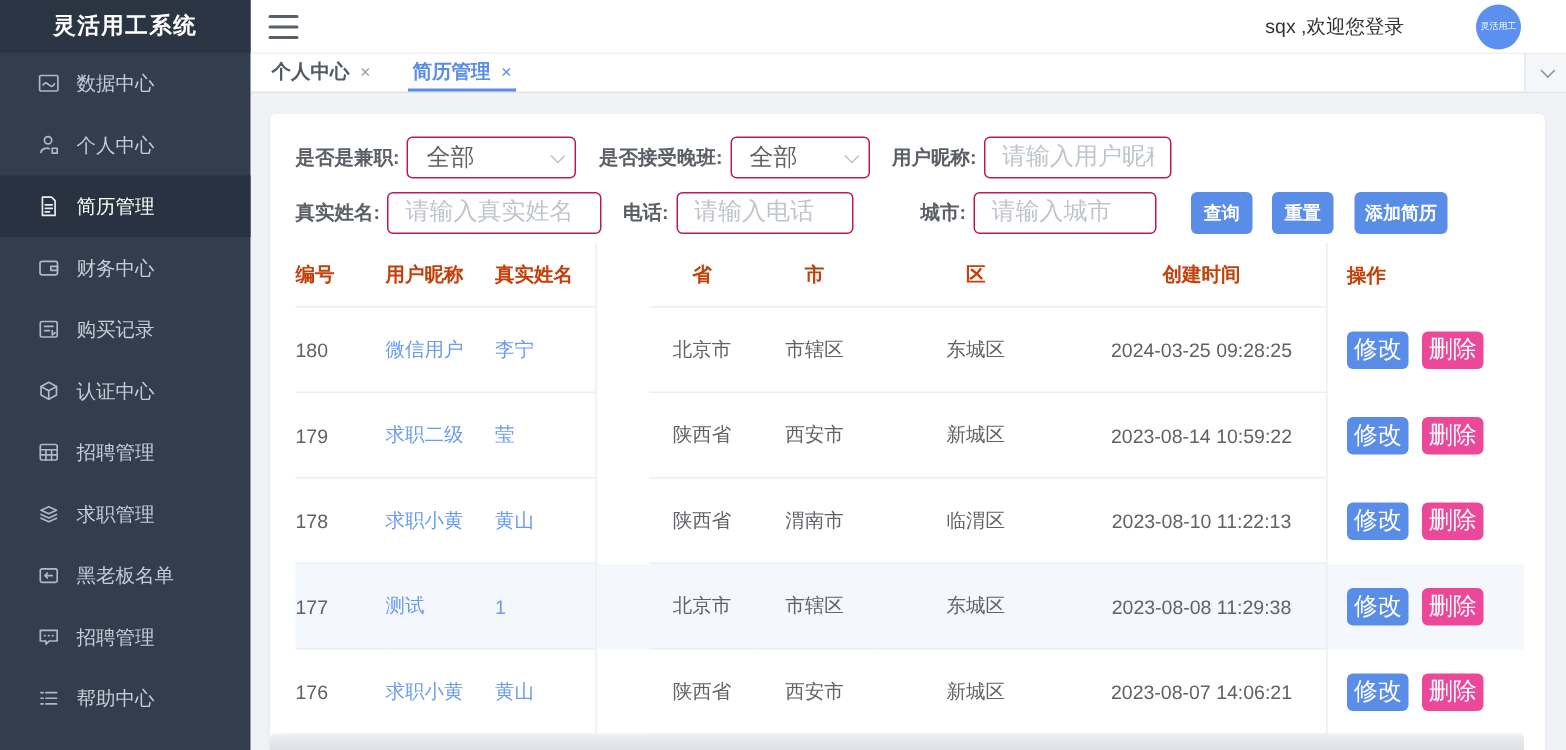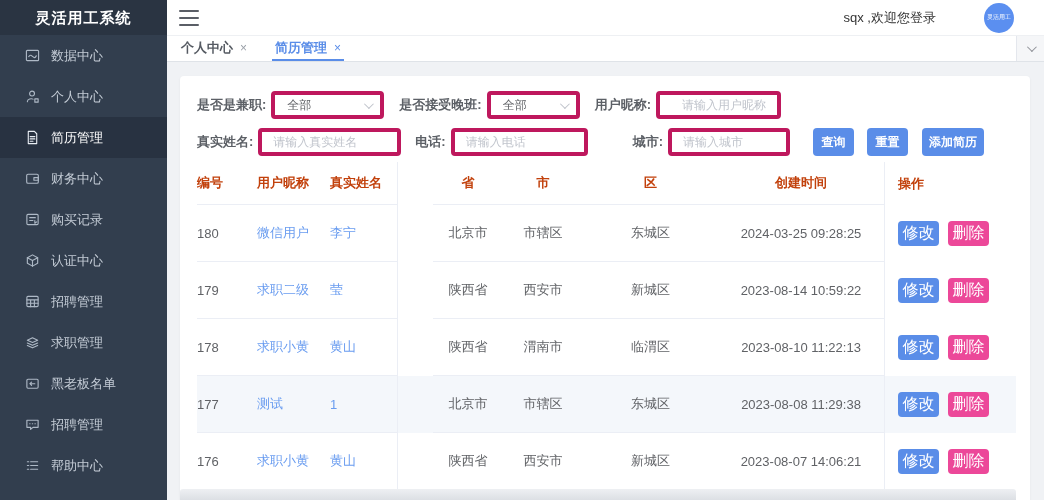--- a/index.html
+++ b/index.html
@@ -36,30 +36,30 @@
 
   
   .content { position:absolute; left:167px; top:62px; right:0; bottom:0; background:#f0f2f5; overflow:hidden; }
   .panel { position:absolute; left:13px; top:14px; width:850px; height:440px; background:#ffffff; border-radius:4px; box-shadow:0 1px 3px rgba(0,0,0,0.05); overflow:hidden; }
 
   
   .filters { padding:15px 12px 0 17px; }
   .f-row { display:flex; align-items:center; }
   .f-row + .f-row { margin-top:9px; }
   .f-label { font-size:13px; font-weight:bold; color:#5c6066; margin-right:5px; white-space:nowrap; }
-  .ctrl { height:28px; border:4px solid #be185d; border-radius:4px; background:#ffffff; font-size:12px; color:#606266; }
+  .ctrl { height:28px; border:1px solid #be185d; border-radius:4px; background:#ffffff; font-size:16px; color:#606266; }
   .select { position:relative; display:flex; align-items:center; padding:0 24px 0 12px; cursor:pointer; }
   .select .chev { position:absolute; right:9px; border-color:#c0c4cc; }
   input.ctrl { padding:0 11px; outline:none; }
   input.ctrl::placeholder { color:#c0c4cc; }
   .w113 { width:113px; margin-right:15px; }
   .w93  { width:93px;  margin-right:15px; }
   .w125 { width:125px;text-align:right; }
   .w143 { width:143px; margin-right:14px; }
-  .w137 { width:137px; margin-right:45px; }
+  .w137 { width:118px; margin-right:45px; }
   .w122 { width:122px; margin-right:23px; }
   .btn { height:28px; border:none; border-radius:4px; background:#5a8de8; color:#ffffff; font-size:12px; font-weight:bold; cursor:pointer; font-family:inherit; }
   .btn-search { width:41px; margin-right:13px; }
   .btn-reset  { width:41px; margin-right:14px; }
   .btn-add    { width:62px; }
 
   
   .table { margin-top:6px; }
   .trow { display:flex; align-items:stretch; padding-left:17px; }
   .td, .th { display:flex; align-items:center; font-size:13px; color:#606266; border-bottom:1px solid #ebeef5; }

